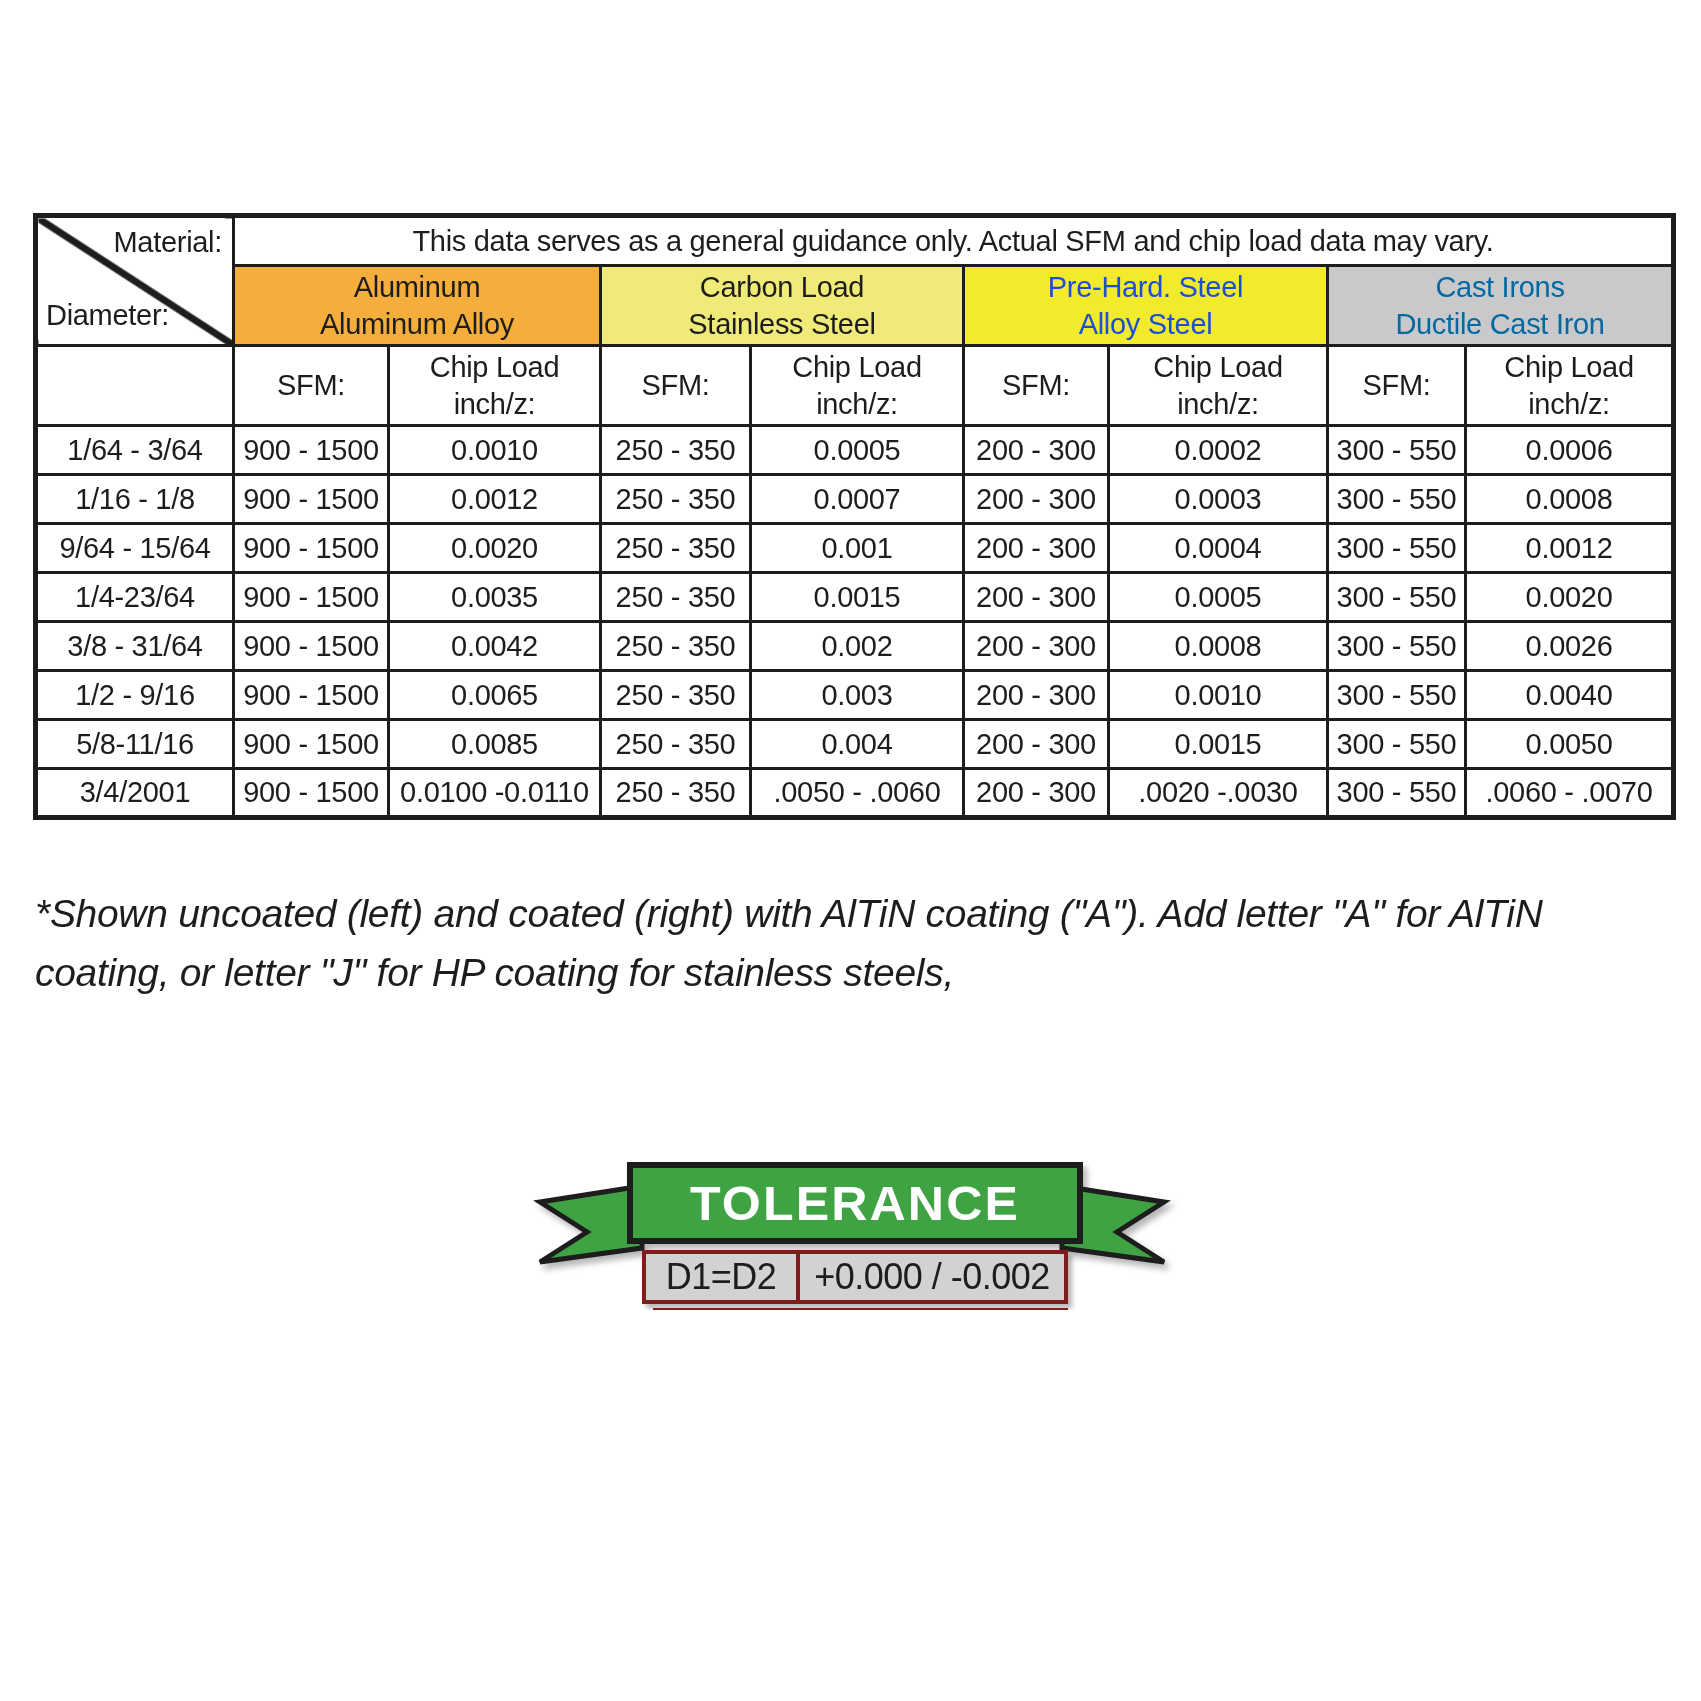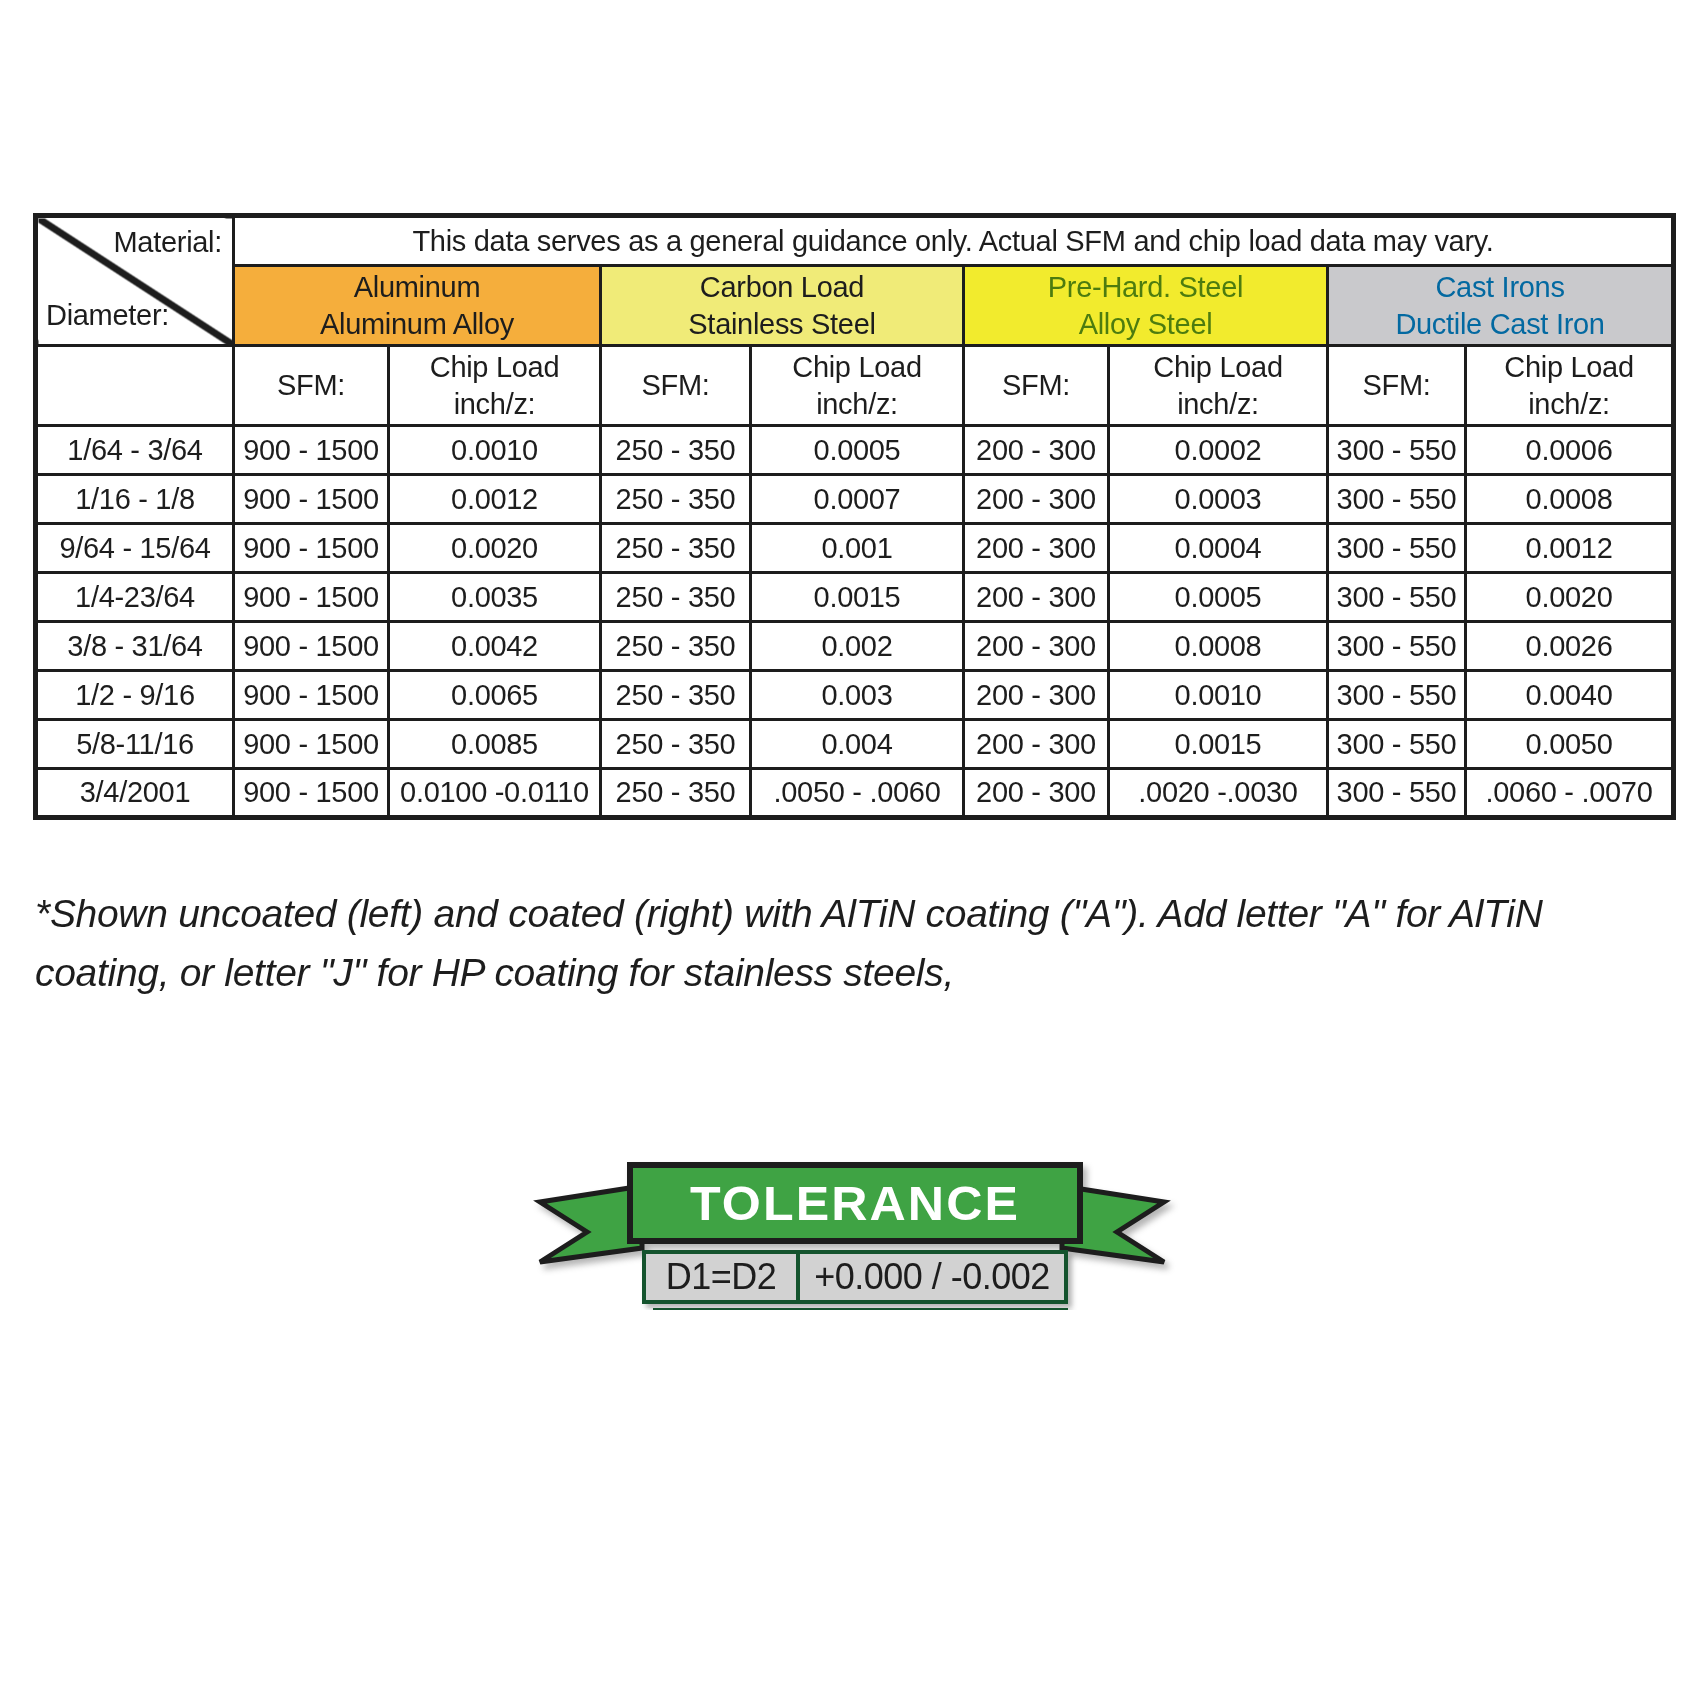--- a/index.html
+++ b/index.html
@@ -42,21 +42,21 @@
   .ribbon{
     position:absolute;left:527px;top:1160px;width:650px;height:118px;
     filter:drop-shadow(4px 5px 3px rgba(90,90,90,0.45));
   }
   .tol-table{
     position:absolute;left:642px;top:1250px;width:426px;
     display:flex;flex-direction:column;gap:4px;
   }
   .tol-row{display:flex;height:54px;box-shadow:4px 4px 5px rgba(90,90,90,0.45);}
   .tol-cell{
-    border:4px solid #14532d;display:flex;align-items:center;justify-content:center;
+    border:4px solid #7f1d1d;display:flex;align-items:center;justify-content:center;
     font-size:36px;letter-spacing:-0.5px;box-sizing:border-box;
   }
   .tol-label{width:156px;border-right-width:2px;}
   .tol-value{flex:1;border-left-width:2px;}
 </style>
 </head>
 <body>
 
 <div class="page">
 
@@ -82,21 +82,21 @@
     </tr>
     <tr class="r2">
       <td class="mg" colspan="2" style="background-color: rgb(245, 174, 60); color: rgb(29, 29, 29);">
         <div>Aluminum</div>
         <div>Aluminum Alloy</div>
       </td>
       <td class="mg" colspan="2" style="background-color: rgb(240, 235, 120); color: rgb(29, 29, 29);">
         <div>Carbon Load</div>
         <div>Stainless Steel</div>
       </td>
-      <td class="mg" colspan="2" style="background-color: rgb(242, 235, 45); color: #4d7c0f;">
+      <td class="mg" colspan="2" style="background-color: rgb(242, 235, 45); color: #1d4ed8;">
         <div>Pre-Hard. Steel</div>
         <div>Alloy Steel</div>
       </td>
       <td class="mg" colspan="2" style="background-color: rgb(201, 201, 204); color: #0369a1;">
         <div>Cast Irons</div>
         <div>Ductile Cast Iron</div>
       </td>
     </tr>
     <tr class="r3">
       <td></td>

